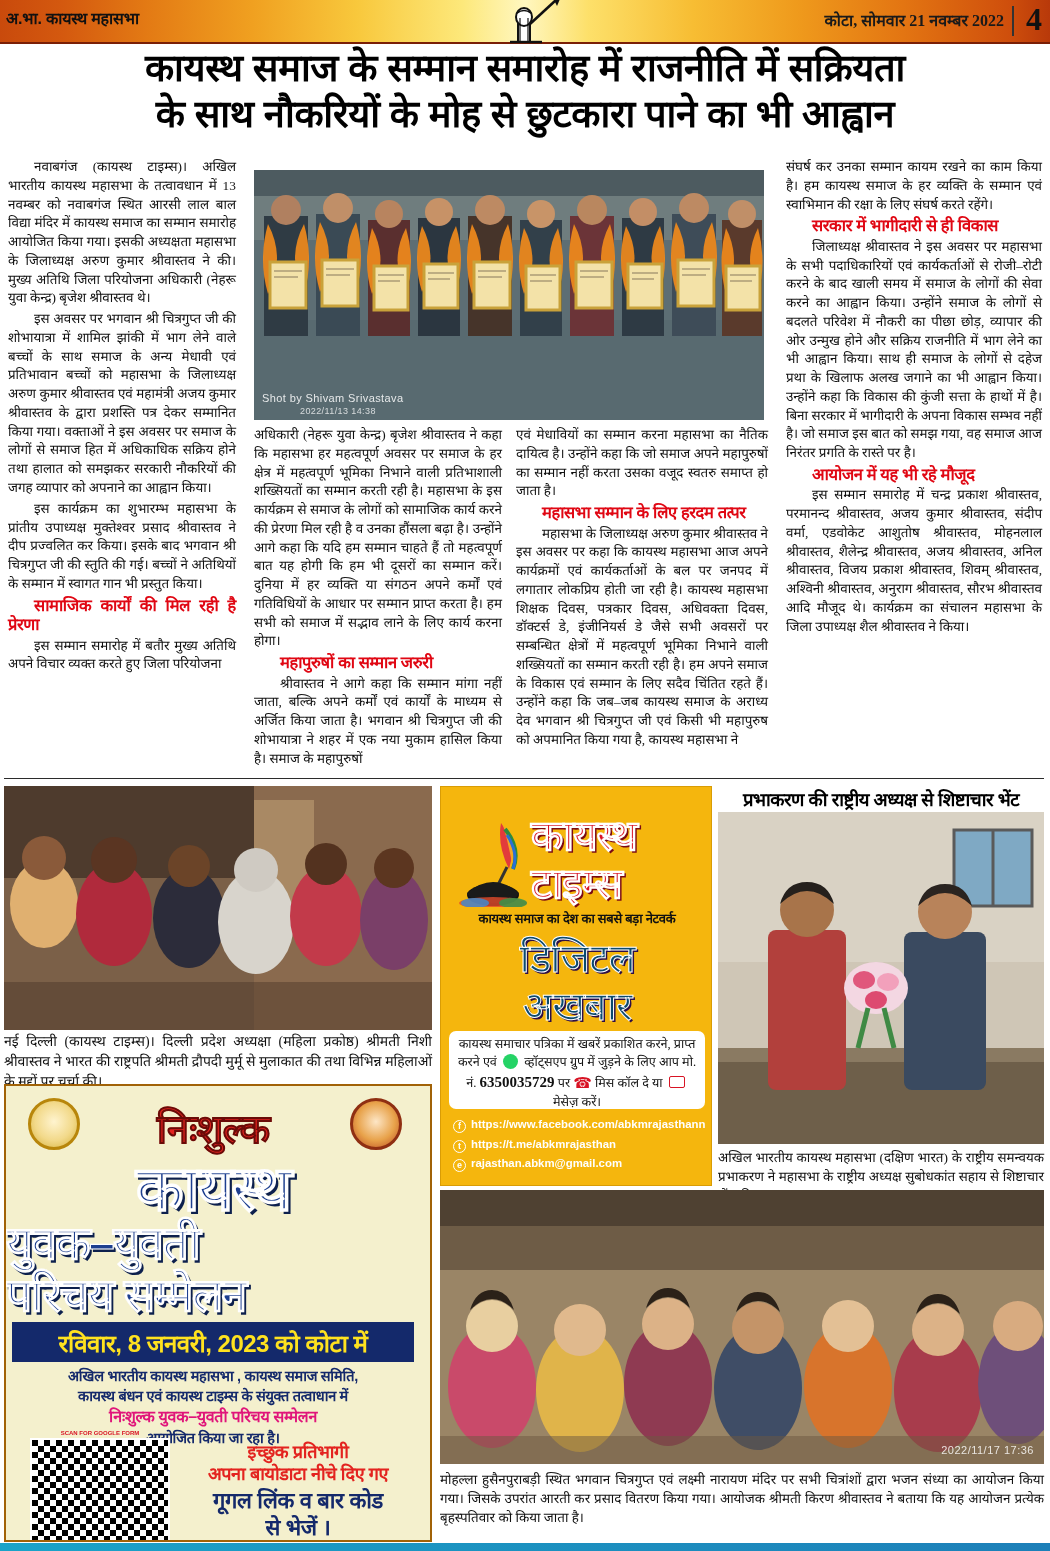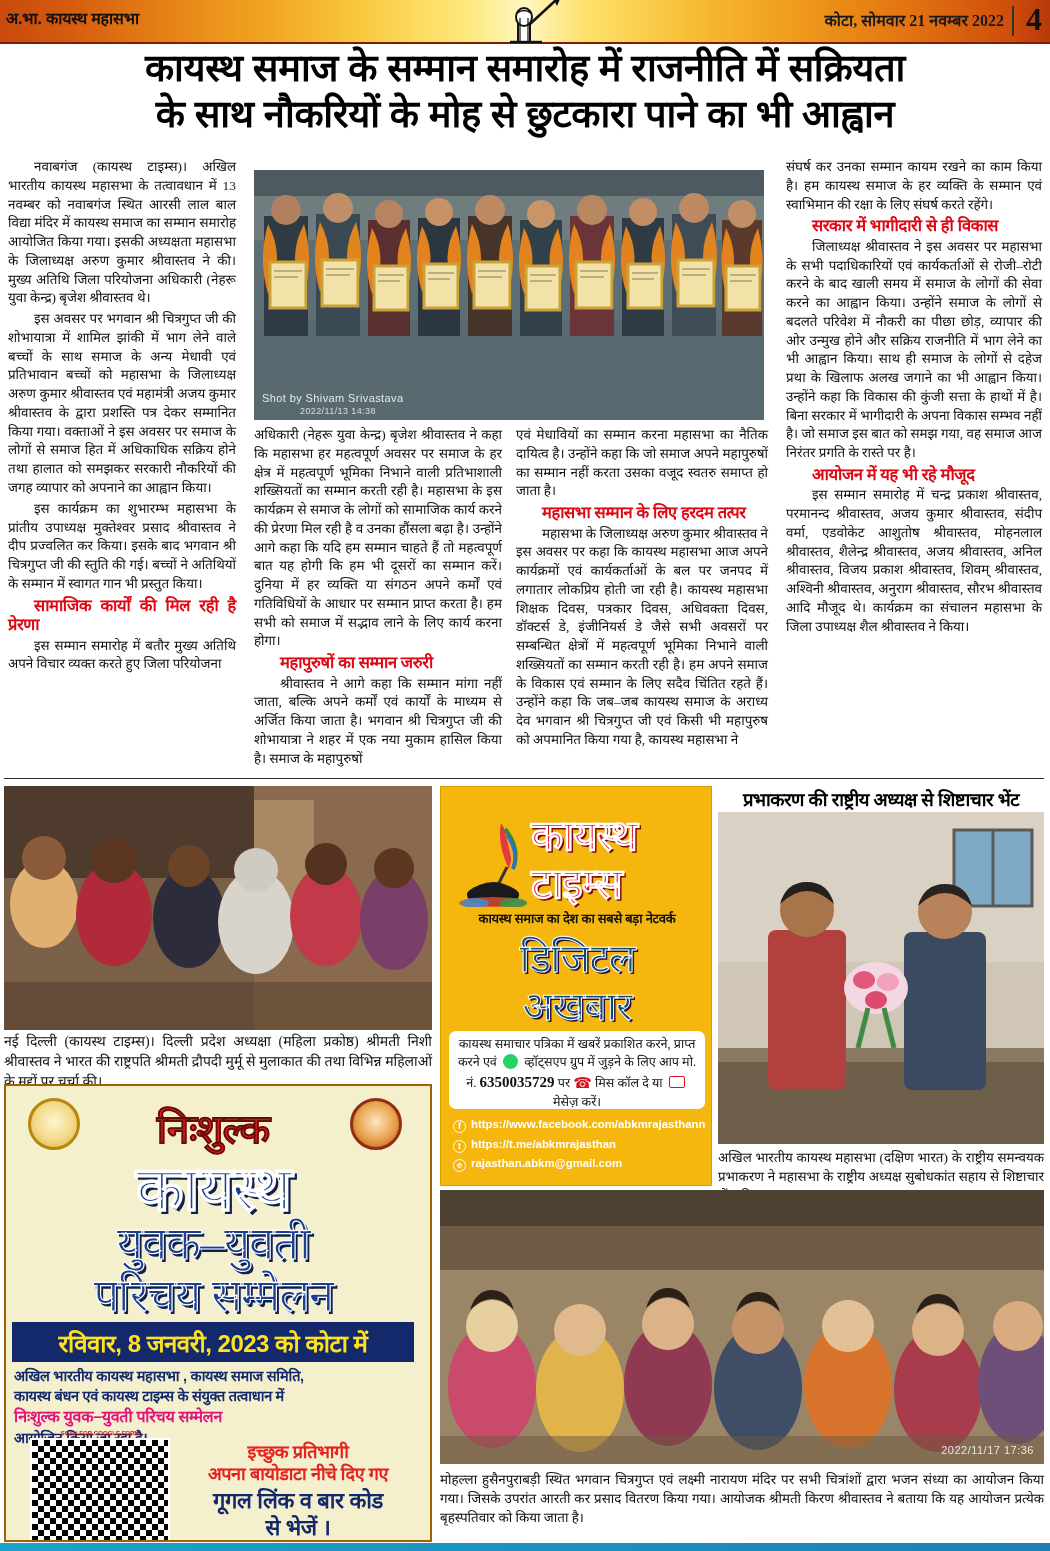--- a/index.html
+++ b/index.html
@@ -205,36 +205,36 @@
     background: radial-gradient(circle at 50% 45%, #fde6c6 0%, #e8a24a 55%, #b8471f 100%);
     border-color: #8f2f12; }
   .adbl-kay {
     position: absolute; left: 0; top: 58px; width: 414px; text-align: center;
     font-family: "Liberation Sans", "DejaVu Sans", sans-serif;
     font-weight: bold; font-size: 62px; color: #1d3f8f;
     -webkit-text-stroke: 1.5px #fff; letter-spacing: -2px;
     text-shadow: 3px 3px 0 #0d204d;
   }
   .adbl-yuvak, .adbl-parichay {
-    position: absolute; left: 0; width: 414px; text-align: center;
-    font-family: "Liberation Sans", "DejaVu Sans", sans-serif;
-    font-weight: normal; font-size: 46px; color: #1d3f8f;
+    position: absolute; left: 0; width: 414px; text-align: left;
+    font-family: "Liberation Sans", "DejaVu Sans", sans-serif;
+    font-weight: bold; font-size: 46px; color: #1d3f8f;
     -webkit-text-stroke: 1.2px #fff; letter-spacing: -1.5px;
     text-shadow: 2.5px 2.5px 0 #0d204d;
   }
   .adbl-yuvak { top: 124px; }
   .adbl-parichay { top: 176px; }
   .adbl-datebar {
     position: absolute; left: 6px; top: 236px; width: 402px; height: 40px;
     background: #14296b; display: flex; align-items: center; justify-content: center;
     font-family: "Liberation Sans", "DejaVu Sans", sans-serif;
     font-weight: bold; font-size: 24px; color: #ffe21f; letter-spacing: -0.5px;
   }
   .adbl-body {
-    position: absolute; left: 8px; top: 280px; width: 398px; text-align: left;
+    position: absolute; left: 8px; top: 280px; width: 398px; text-align: center;
     font-family: "Liberation Sans", "DejaVu Sans", sans-serif;
     font-weight: bold; font-size: 14.5px; color: #14296b; line-height: 1.38;
     letter-spacing: -0.3px;
   }
   .adbl-body .pink { color: #e0157a; font-size: 16px; }
   .qr {
     position: absolute; left: 24px; top: 352px; width: 140px; height: 118px;
     background:
       repeating-linear-gradient(90deg,#000 0 6px,#fff 6px 12px),
       repeating-linear-gradient(0deg,#000 0 6px,#fff 6px 12px);

